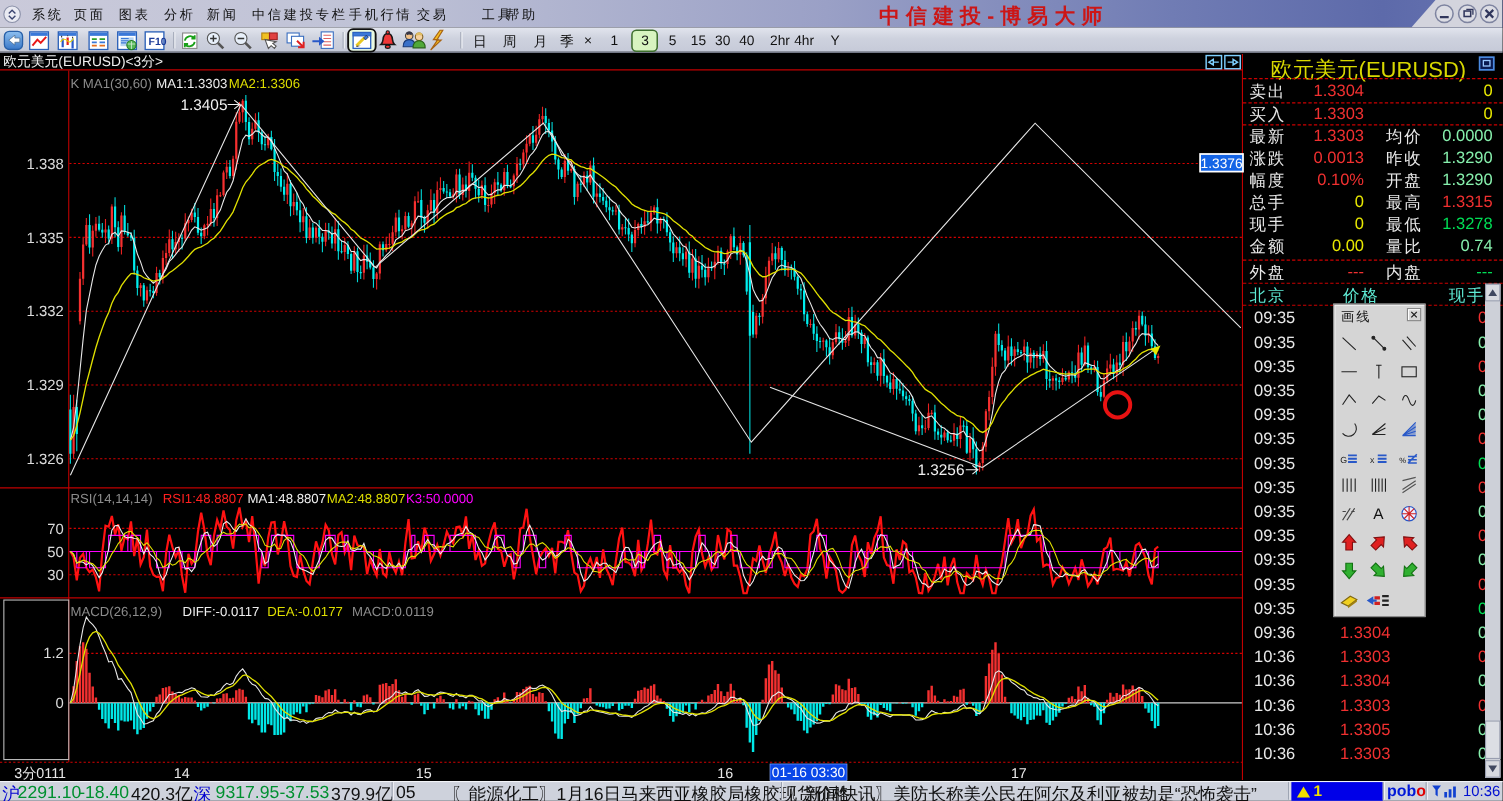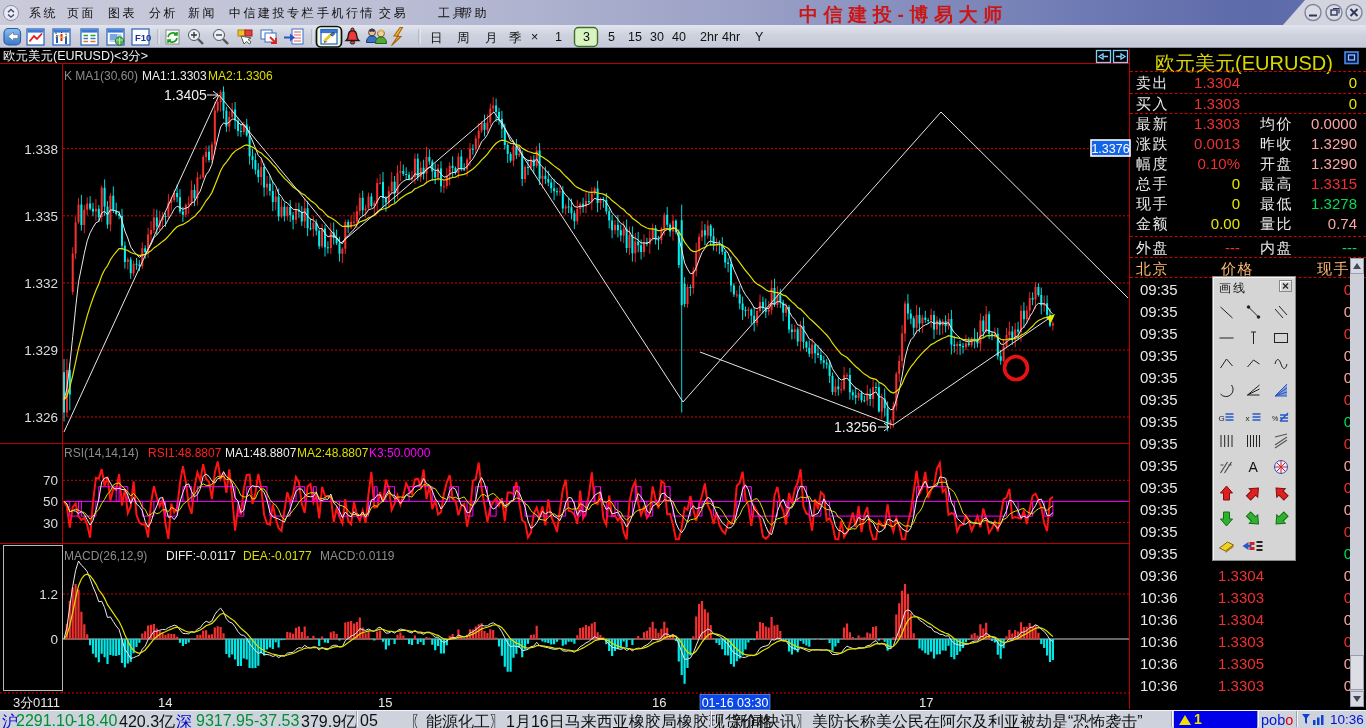--- a/index.html
+++ b/index.html
@@ -22,21 +22,21 @@
 svg text{font-family:"Liberation Sans",sans-serif;}
 .rrow{position:absolute;left:1132px;width:232px;height:20px;font-size:15px;color:#e8e8e8;}
 .rl{position:absolute;left:4px;top:1px;letter-spacing:1.5px;}
 .rl2{position:absolute;left:128px;top:1px;letter-spacing:1.5px;}
 .rv1{position:absolute;left:30px;top:1px;width:78px;text-align:right;}
 .rv2{position:absolute;left:128px;top:1px;width:97px;text-align:right;}
 .tl{position:absolute;left:1132px;width:220px;height:21px;font-size:15px;color:#e8e8e8;}
 .tlt{position:absolute;left:8px;top:1px;text-align:right;}
 .tlp{position:absolute;left:60px;top:1px;width:72px;text-align:right;color:#f03030;}
 .tlv{position:absolute;left:120px;top:1px;width:100px;text-align:right;}
-.red{color:#f03030}.yel{color:#e8e800}.grn{color:#00dd55}.wht{color:#fca5a5}
+.red{color:#f03030}.yel{color:#e8e800}.grn{color:#00dd55}.wht{color:#86efac}
 </style></head><body>
 <div id="chartbg"></div>
 <svg class="abs" style="left:0;top:0" width="1366" height="728" viewBox="0 0 1366 728">
 <g stroke="#d40000" stroke-width="1" stroke-dasharray="2,2">
 <line x1="63" y1="148.7" x2="1091" y2="148.7"></line>
 <line x1="63" y1="215.8" x2="1129" y2="215.8"></line>
 <line x1="63" y1="282.9" x2="1129" y2="282.9"></line>
 <line x1="63" y1="350" x2="1129" y2="350"></line>
 <line x1="63" y1="417" x2="1129" y2="417"></line>
 <line x1="63" y1="480.3" x2="1129" y2="480.3"></line>
@@ -315,21 +315,21 @@
     <span class="rv1 yel">0.00</span>
     <span class="rl2">量比</span>
     <span class="rv2 wht">0.74</span>
   </div>
 <div class="rrow" style="top:238px">
     <span class="rl">外盘</span>
     <span class="rv1 red">---</span>
     <span class="rl2">内盘</span>
     <span class="rv2 grn">---</span>
   </div>
-<div class="rrow" style="top:259px;color:#fdba74">
+<div class="rrow" style="top:259px;color:#5eead4">
     <span class="rl">北京</span>
     <span style="position:absolute;left:89px;top:1px;letter-spacing:1.5px">价格</span>
     <span style="position:absolute;left:185px;top:1px;letter-spacing:1.5px">现手</span>
   </div>
 <div class="tl" style="top:279.5px">
     <span class="tlt">09:35</span>
     <span class="tlv red">0</span>
   </div>
 <div class="tl" style="top:301.5px">
     <span class="tlt">09:35</span>
@@ -537,21 +537,21 @@
 <div class="groove" style="left:356px"></div>
 <div class="sb" style="left:360px;color:#101010">05</div>
 <div class="sb" style="left:410px;color:#101010">〖能源化工〗1月16日马来西亚橡胶局橡胶现货价格</div>
 <div class="groove" style="left:710px"></div>
 <div class="sb" style="left:716px;color:#101010">〖新闻快讯〗美防长称美公民在阿尔及利亚被劫是“恐怖袭击”</div>
 <div class="groove" style="left:1171px"></div>
 <div class="abs" style="left:1174px;top:711px;width:83px;height:17px;background:#0000e8"></div>
 <div class="abs" style="left:1179px;top:715px;width:0;height:0;border-left:6px solid transparent;border-right:6px solid transparent;border-bottom:10px solid #f0e000"></div>
 <div class="abs" style="left:1194px;top:711px;font-size:14px;font-weight:bold;color:#f0e000">1</div>
 <div class="groove" style="left:1257px"></div>
-<div class="sb" style="left:1261px;font-size:14.5px;font-weight:normal"><span style="color:#0018d8">pob</span><span style="color:#e00000">o</span></div>
+<div class="sb" style="left:1261px;font-size:14.5px;font-weight:bold"><span style="color:#0018d8">pob</span><span style="color:#e00000">o</span></div>
 <div class="groove" style="left:1296px"></div>
 <svg class="abs" style="left:1300px;top:711px" width="26" height="17" viewBox="0 0 26 17">
 <path d="M2 3 h8 l-3 4 v6 l-2 -1.5 v-4.5 z" fill="#1040d0"></path>
 <rect x="13" y="9" width="2.5" height="5" fill="#1040d0"></rect>
 <rect x="17" y="6.5" width="2.5" height="7.5" fill="#1040d0"></rect>
 <rect x="21" y="4" width="2.5" height="10" fill="#1040d0"></rect>
 </svg>
 <div class="sb" style="left:1330px;color:#0010d0;font-size:13.5px">10:36</div>
 
 </body></html>

